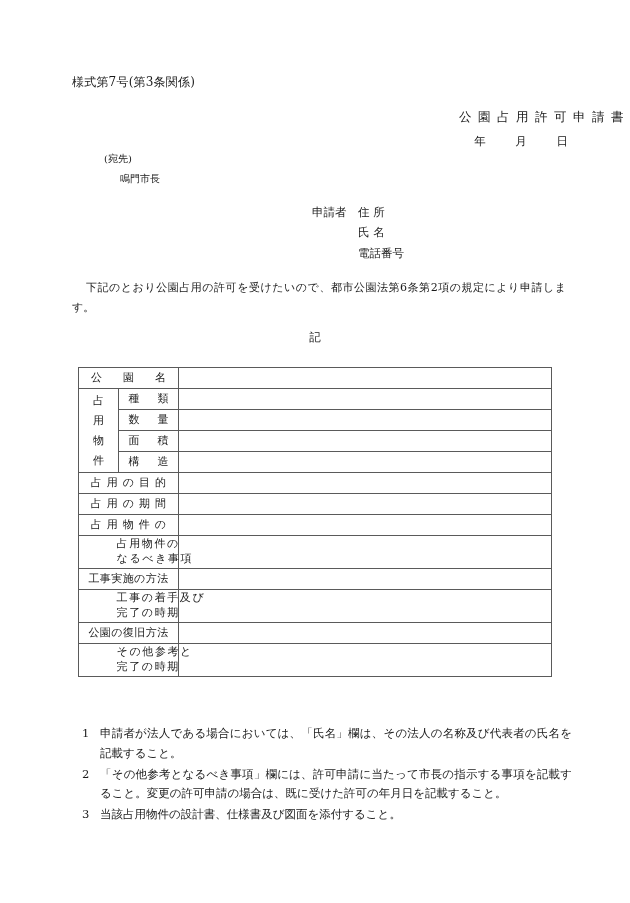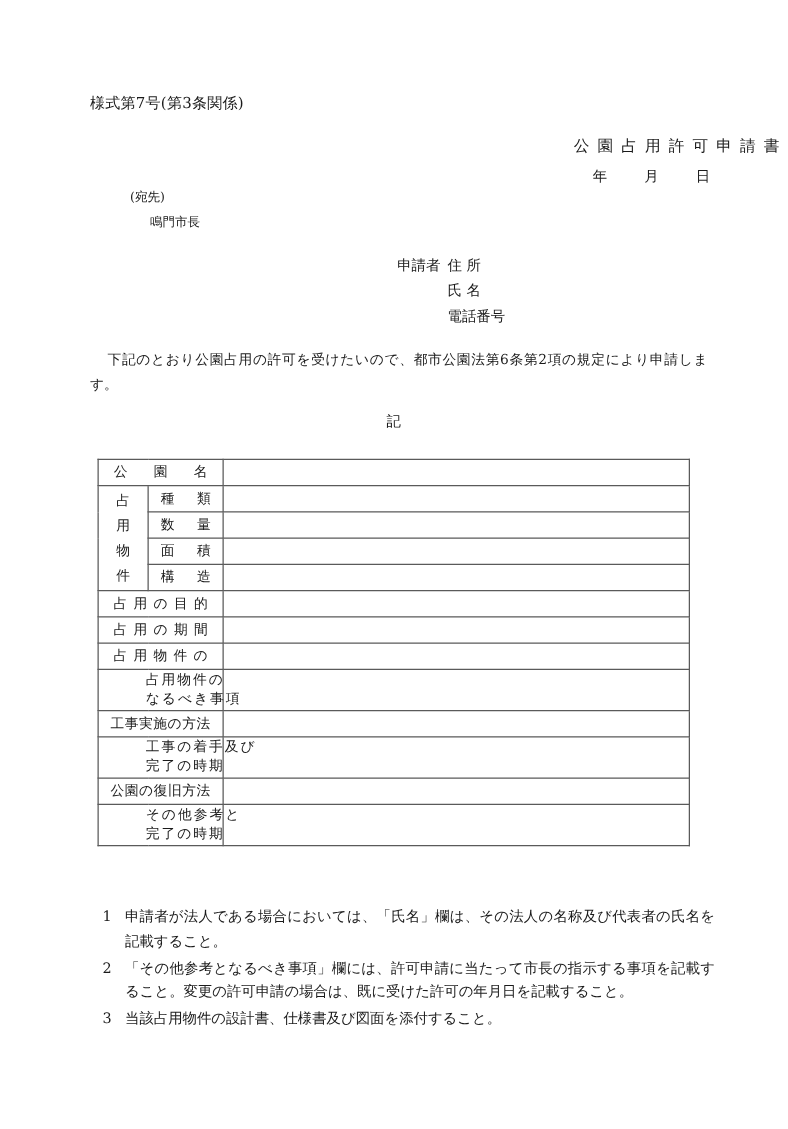--- a/index.html
+++ b/index.html
@@ -76,21 +76,20 @@
     top: 202px;
     font-size: 11.5px;
     line-height: 1.78;
     white-space: nowrap;
   }
   .applicant-row { display: flex; }
   .applicant-tag {
     display: inline-block;
     width: 46px;
     flex: 0 0 46px;
-    text-align: center;
   }
   .applicant-field { display: inline-block; }
 
   
   .body-para {
     position: absolute;
     left: 72px;
     right: 64px;
     top: 278px;
     font-size: 11px;

